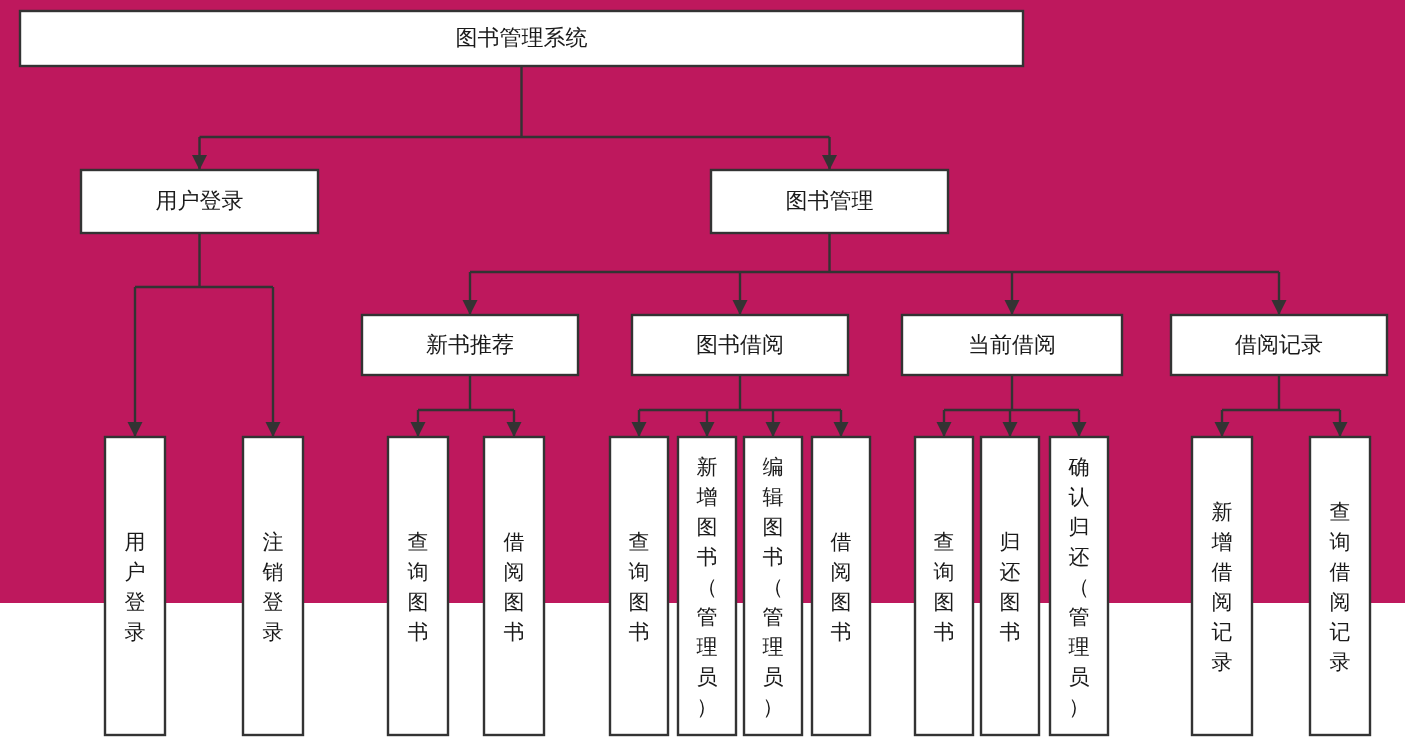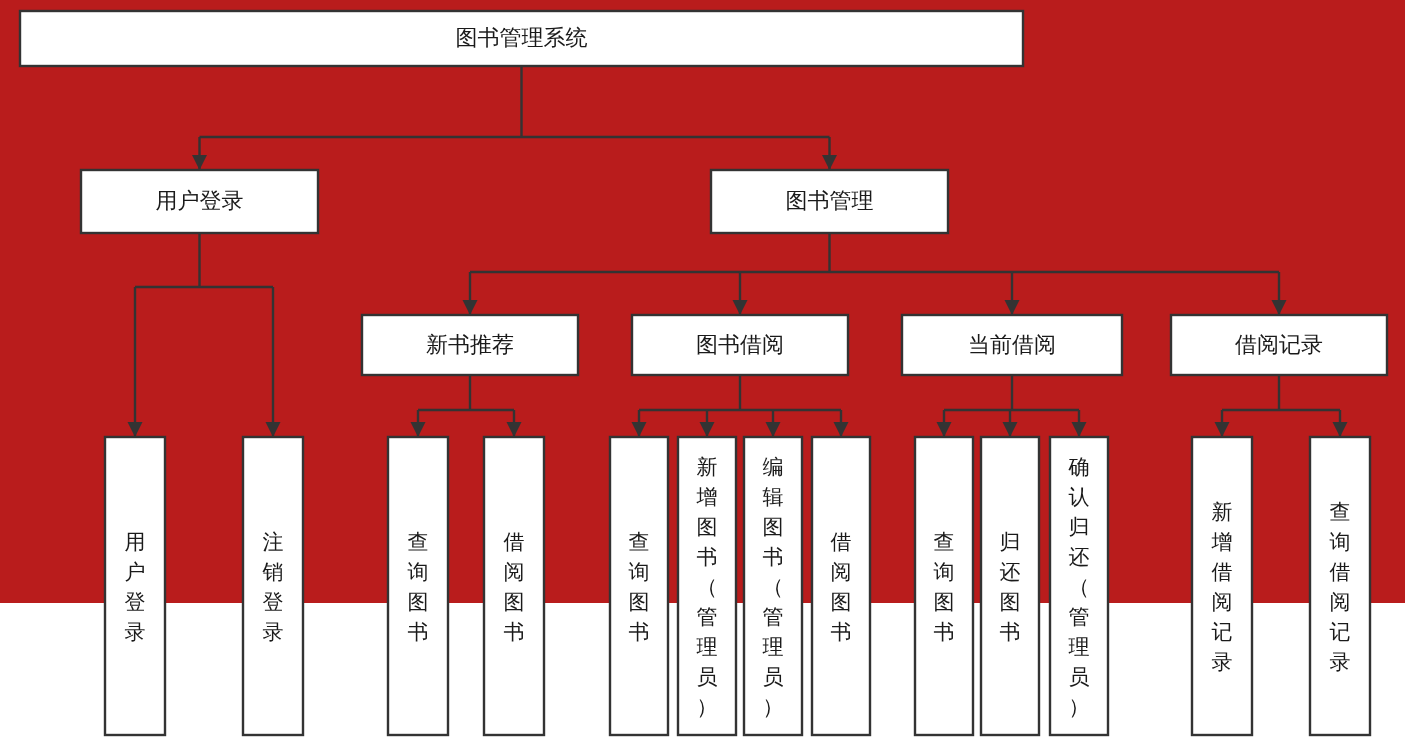--- a/index.html
+++ b/index.html
@@ -10,21 +10,21 @@
   body {
     width: 1405px;
     height: 747px;
     overflow: hidden;
     font-family: "Liberation Sans", "DejaVu Sans", sans-serif;
   }
   #diagram-root {
     position: relative;
     width: 1405px;
     height: 603px;
-    background: #b91c1c;
+    background: #be185d;
   }
   svg#tree-svg {
     position: absolute;
     left: 0;
     top: 0;
     width: 1405px;
     height: 747px;
     display: block;
   }
   .node-rect {

